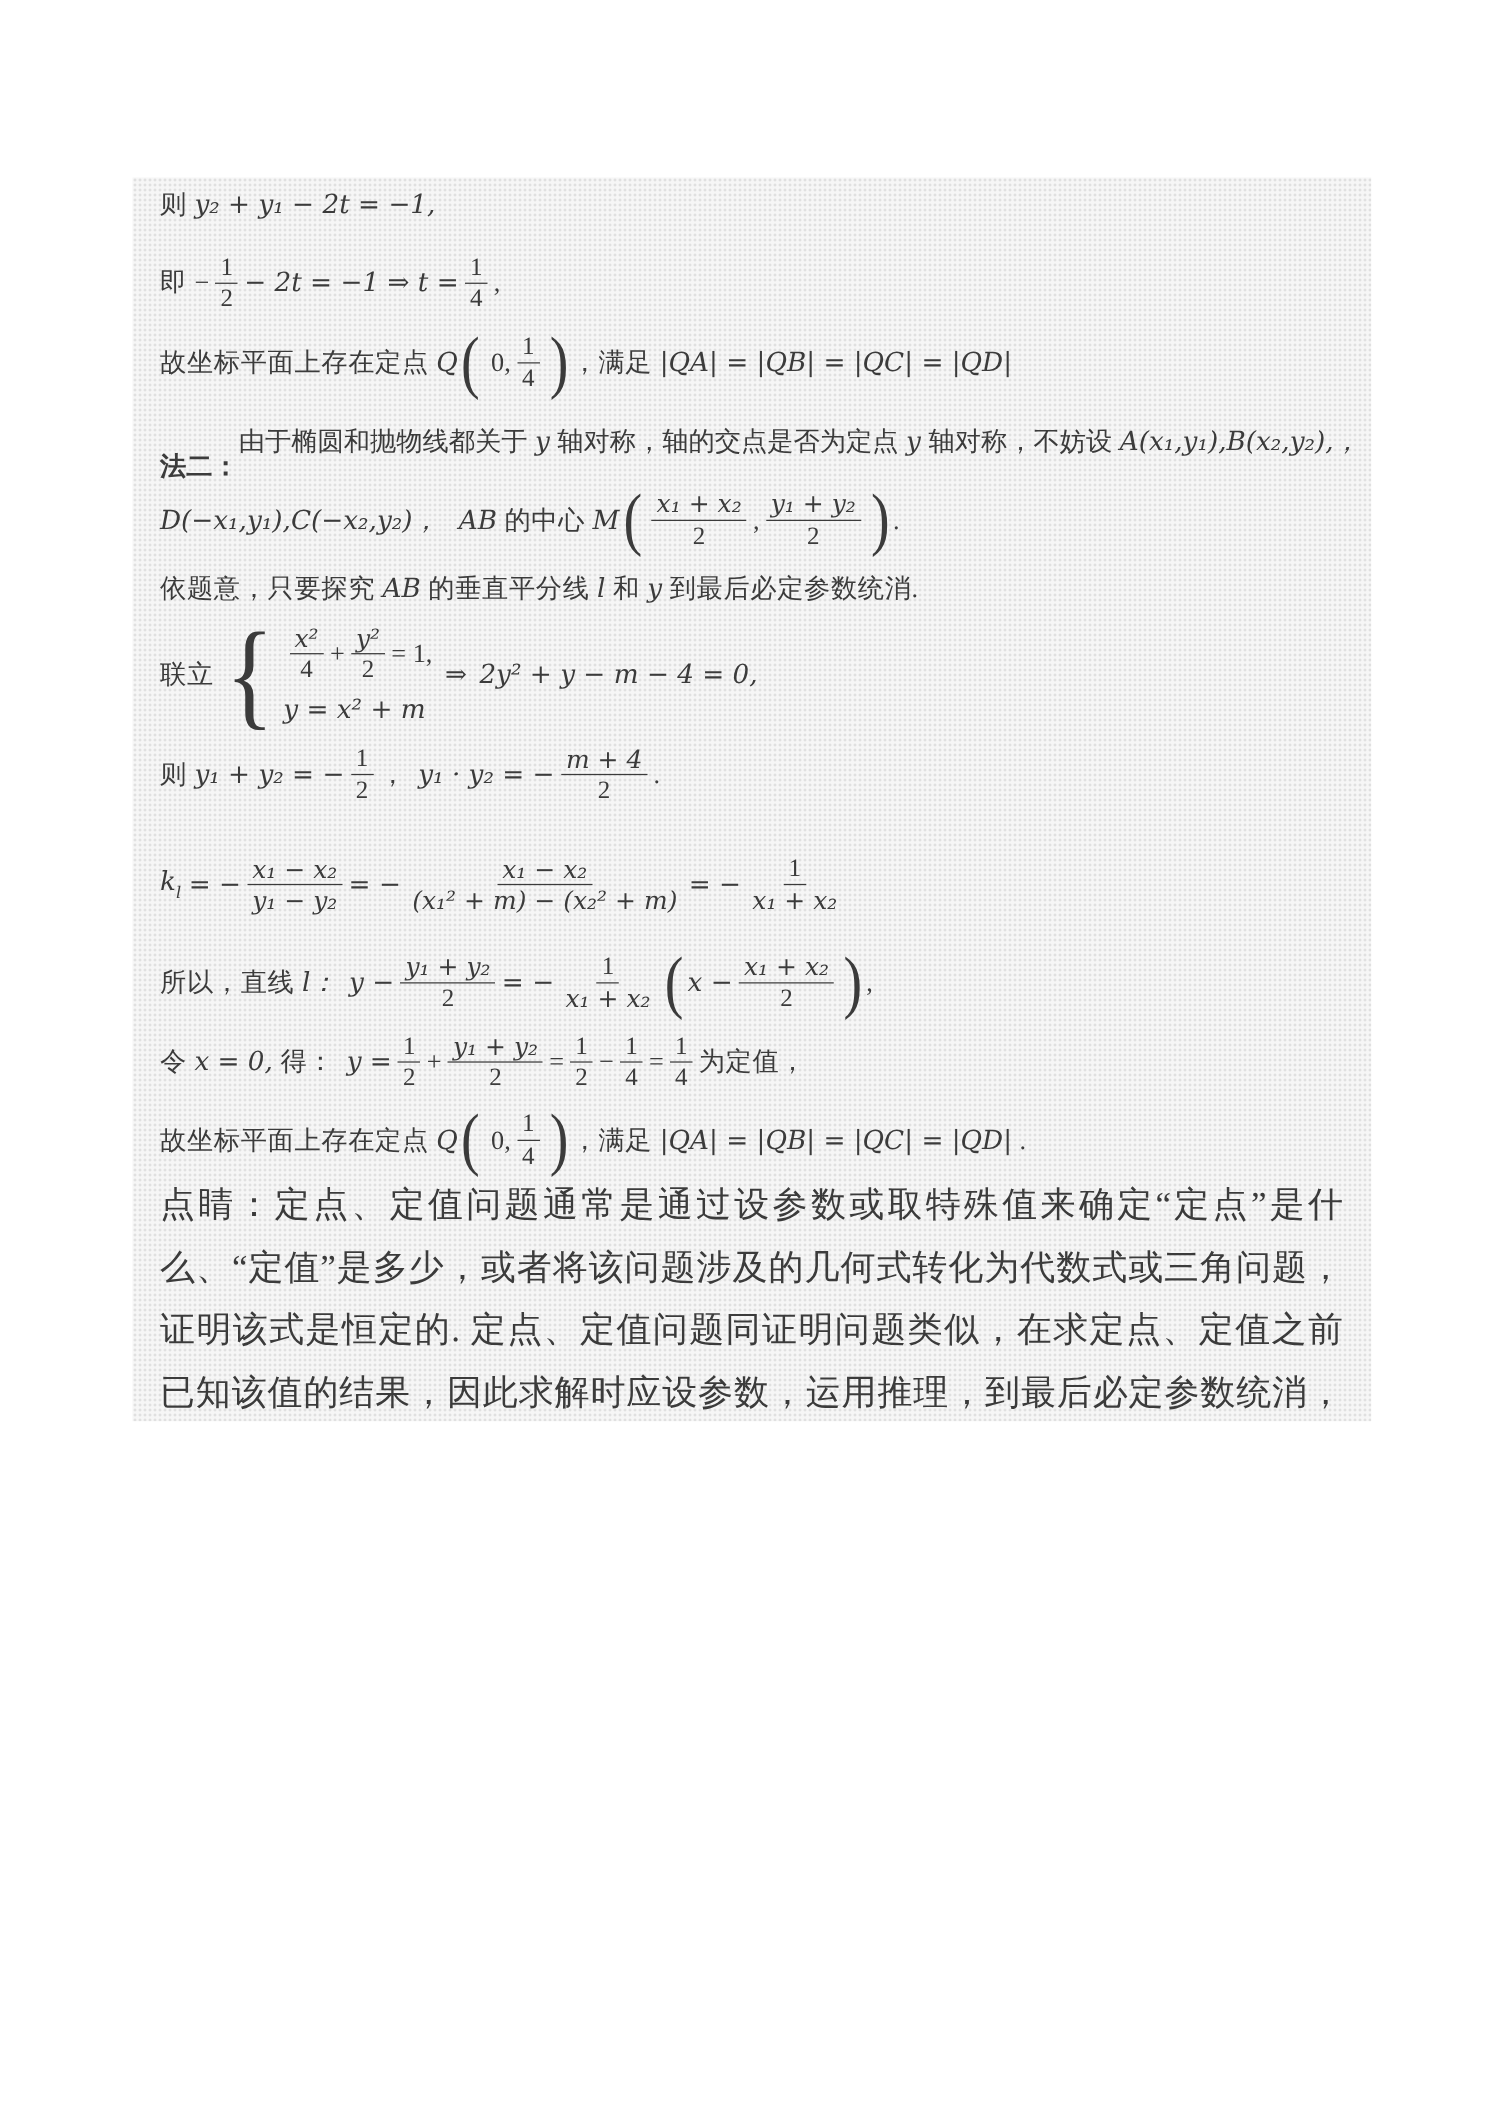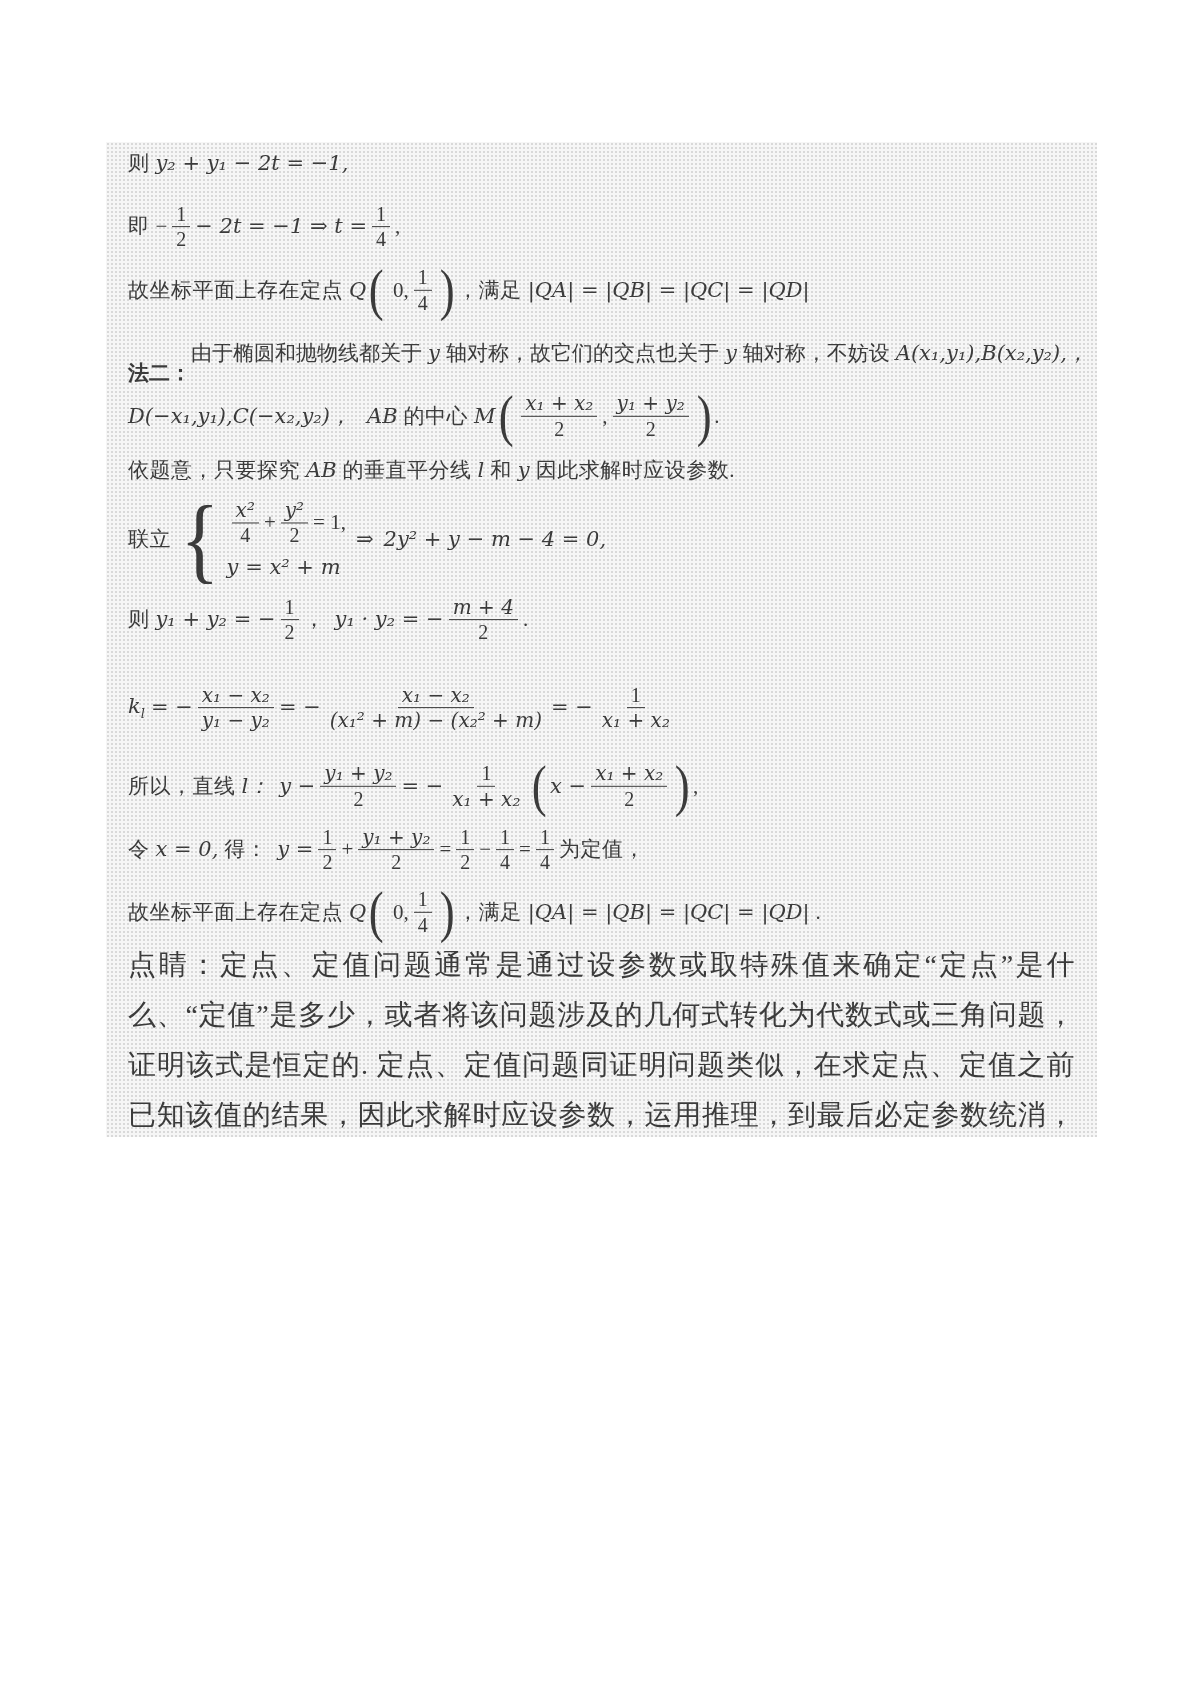--- a/index.html
+++ b/index.html
@@ -81,21 +81,21 @@
     <span class="bp">)</span>
     <span class="cjk">，</span>
     <span class="cjk">满足</span>
     <span class="m g6">|QA| = |QB| = |QC| = |QD|</span>
   </div>
 
   <div class="line" style="top:212px">
     <span class="cjk tight bold">法二：</span>
     <span class="cjk tight">由于椭圆和抛物线都关于</span>
     <span class="m g6">y</span>
-    <span class="cjk tight g6">轴对称，故它们的交点也关于</span>
+    <span class="cjk tight g6">轴对称，轴的交点是否为定点</span>
     <span class="m g6">y</span>
     <span class="cjk tight g6">轴对称，不妨设</span>
     <span class="m g6">A(x₁,y₁),B(x₂,y₂),，</span>
 
   </div>
 
   <div class="line" style="top:274px">
     <span class="m">D(−x₁,y₁),C(−x₂,y₂)，</span>
     <span class="m g16">AB</span>
     <span class="cjk g6">的中心</span>
@@ -114,21 +114,21 @@
     <span class="up">.</span>
   </div>
 
   <div class="line" style="top:329px">
     <span class="cjk">依题意，只要探究</span>
     <span class="m g6">AB</span>
     <span class="cjk g6">的垂直平分线</span>
     <span class="m g6">l</span>
     <span class="cjk g6">和</span>
     <span class="m g6">y</span>
-    <span class="cjk g6">因此求解时应设参数.</span>
+    <span class="cjk g6">到最后必定参数统消.</span>
   </div>
 
   <div class="line" style="top:398px">
     <span class="cjk">联立</span>
     <span class="bb">{</span>
     <span class="syscol">
       <span class="sysrow">
         <span class="frac">
             <span class="num m">x²</span>
             <span class="den">4</span>

